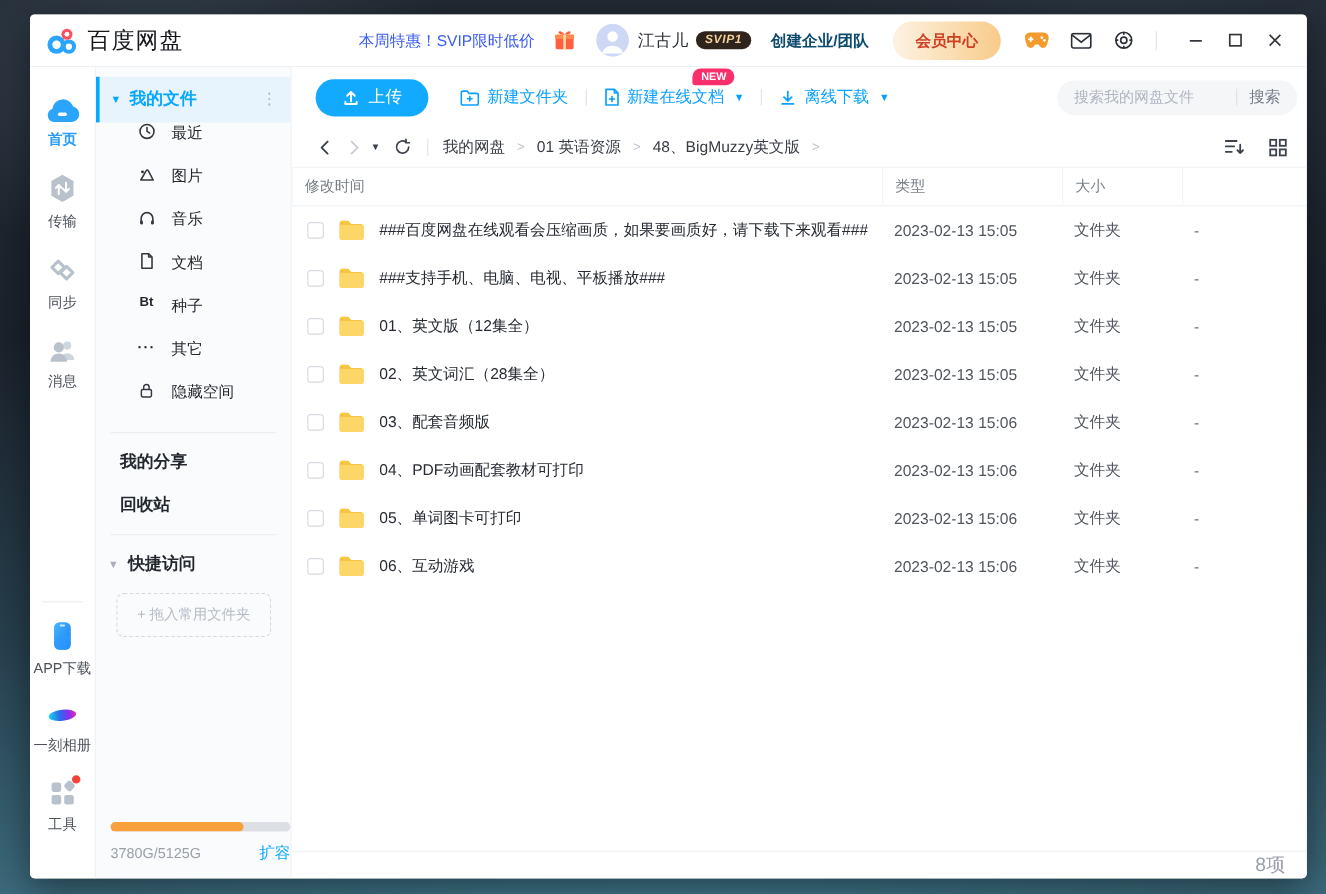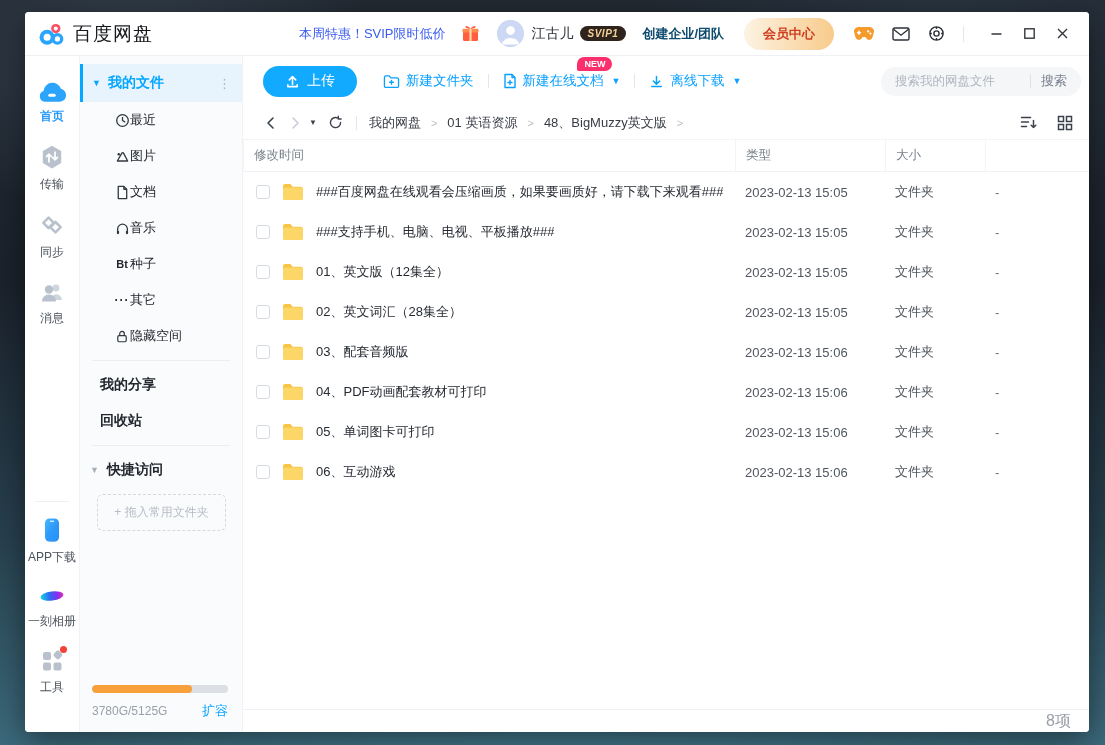--- a/index.html
+++ b/index.html
@@ -52,37 +52,37 @@
     border-radius:50%; background:#f44336; }
 
   
   .sidebar { flex:0 0 163px; background:#fafbfd; border-right:1px solid #f0f2f5;
     display:flex; flex-direction:column; position:relative; padding-top:8px; }
   .side-active { display:flex; align-items:center; height:38px; background:#e7f3fd;
     border-left:3px solid #06a7ff; padding:0 10px 0 9px; cursor:pointer; }
   .side-active .caret { color:#06a7ff; font-size:9px; margin-right:7px; }
   .side-active .lbl { color:#06a7ff; font-size:14px; font-weight:bold; flex:1; }
   .side-active .dots { color:#9ab8d6; font-size:13px; letter-spacing:1px; cursor:pointer; }
-  .side-sub { display:flex; align-items:center; height:36px;
+  .side-sub { display:flex; align-items:flex-start; gap:13px; height:36px;
     padding-left:34px; cursor:pointer; }
   .side-sub .lbl { font-size:13px; color:#23272e; }
   .side-sub .sub-ic { width:16px; display:flex; justify-content:center; color:#33383f; }
   .bt-txt { font-size:11px; font-weight:bold; color:#23272e; }
   .more-txt { font-size:12px; font-weight:bold; color:#23272e; letter-spacing:1px; }
   .side-divider { height:1px; background:#eceef1; margin:6px 12px; }
   .side-link { display:flex; align-items:center; height:36px; padding-left:20px;
     font-size:14px; font-weight:bold; color:#23272e; cursor:pointer; }
   .quick-row { display:flex; align-items:center; height:36px; padding-left:10px;
     gap:8px; cursor:pointer; }
   .quick-row .caret { color:#a9b0ba; font-size:9px; }
   .quick-row .lbl { font-size:14px; font-weight:bold; color:#23272e; }
   .drop-zone { margin:6px 16px 0 17px; height:37px; border:1px dashed #d4d9e0;
     border-radius:6px; display:flex; align-items:center; justify-content:center;
     font-size:12px; color:#b6bcc6; cursor:pointer; }
-  .storage { position:absolute; left:12px; right:14px; bottom:12px; }
+  .storage { position:absolute; left:12px; right:0; bottom:12px; }
   .storage-bar { height:8px; border-radius:4px; background:#dcdfe3; overflow:hidden; }
   .storage-fill { height:100%; background:#f8a03c; border-radius:4px; }
   .storage-row { display:flex; align-items:center; justify-content:space-between; margin-top:9px; }
   .storage-text { font-size:12px; color:#9aa0a8; }
   .expand-link { font-size:13px; color:#06a7ff; cursor:pointer; }
 
   
   .main { flex:1; display:flex; flex-direction:column; background:#fff; min-width:0; }
   .toolbar { flex:0 0 50px; display:flex; align-items:center; padding:0 8px 0 20px; }
   .upload-btn { display:flex; align-items:center; gap:7px; background:#12aaff; color:#fff;
@@ -323,36 +323,36 @@
           <span class="sub-ic">
             <svg width="15" height="15" viewBox="0 0 16 16" fill="none" stroke="#33383f" stroke-width="1.4" stroke-linejoin="round">
               <path d="M2.5 12.8 7.3 4.4a1 1 0 0 1 1.8 0l4.4 8.4z"></path>
                 <circle cx="4" cy="5.6" r="1.3" fill="#33383f" stroke="none"></circle>
               </svg>
           </span>
           <span class="lbl">图片</span>
         </div>
         <div class="side-sub">
           <span class="sub-ic">
-            <svg width="14" height="15" viewBox="0 0 14 16" fill="none" stroke="#33383f" stroke-width="1.4" stroke-linejoin="round">
-              <path d="M3 1.5h6l3 3V14.5H3z"></path>
-                <path d="M9 1.5v3h3"></path>
-              </svg>
-          </span>
-          <span class="lbl">文档</span>
-        </div>
-        <div class="side-sub">
-          <span class="sub-ic">
             <svg width="15" height="15" viewBox="0 0 16 16" fill="none" stroke="#33383f" stroke-width="1.4" stroke-linecap="round">
               <path d="M2.8 12.5V8.6a5.2 5.2 0 0 1 10.4 0v3.9"></path>
               <rect x="2" y="10.4" width="2.4" height="3.6" rx="1.1" fill="#33383f" stroke="none"></rect>
               <rect x="11.6" y="10.4" width="2.4" height="3.6" rx="1.1" fill="#33383f" stroke="none"></rect>
               </svg>
           </span>
           <span class="lbl">音乐</span>
+        </div>
+        <div class="side-sub">
+          <span class="sub-ic">
+            <svg width="14" height="15" viewBox="0 0 14 16" fill="none" stroke="#33383f" stroke-width="1.4" stroke-linejoin="round">
+              <path d="M3 1.5h6l3 3V14.5H3z"></path>
+                <path d="M9 1.5v3h3"></path>
+              </svg>
+          </span>
+          <span class="lbl">文档</span>
         </div>
         <div class="side-sub">
           <span class="sub-ic">
               <span class="bt-txt">Bt</span>
             </span>
           <span class="lbl">种子</span>
         </div>
         <div class="side-sub">
           <span class="sub-ic">
               <span class="more-txt">···</span>

